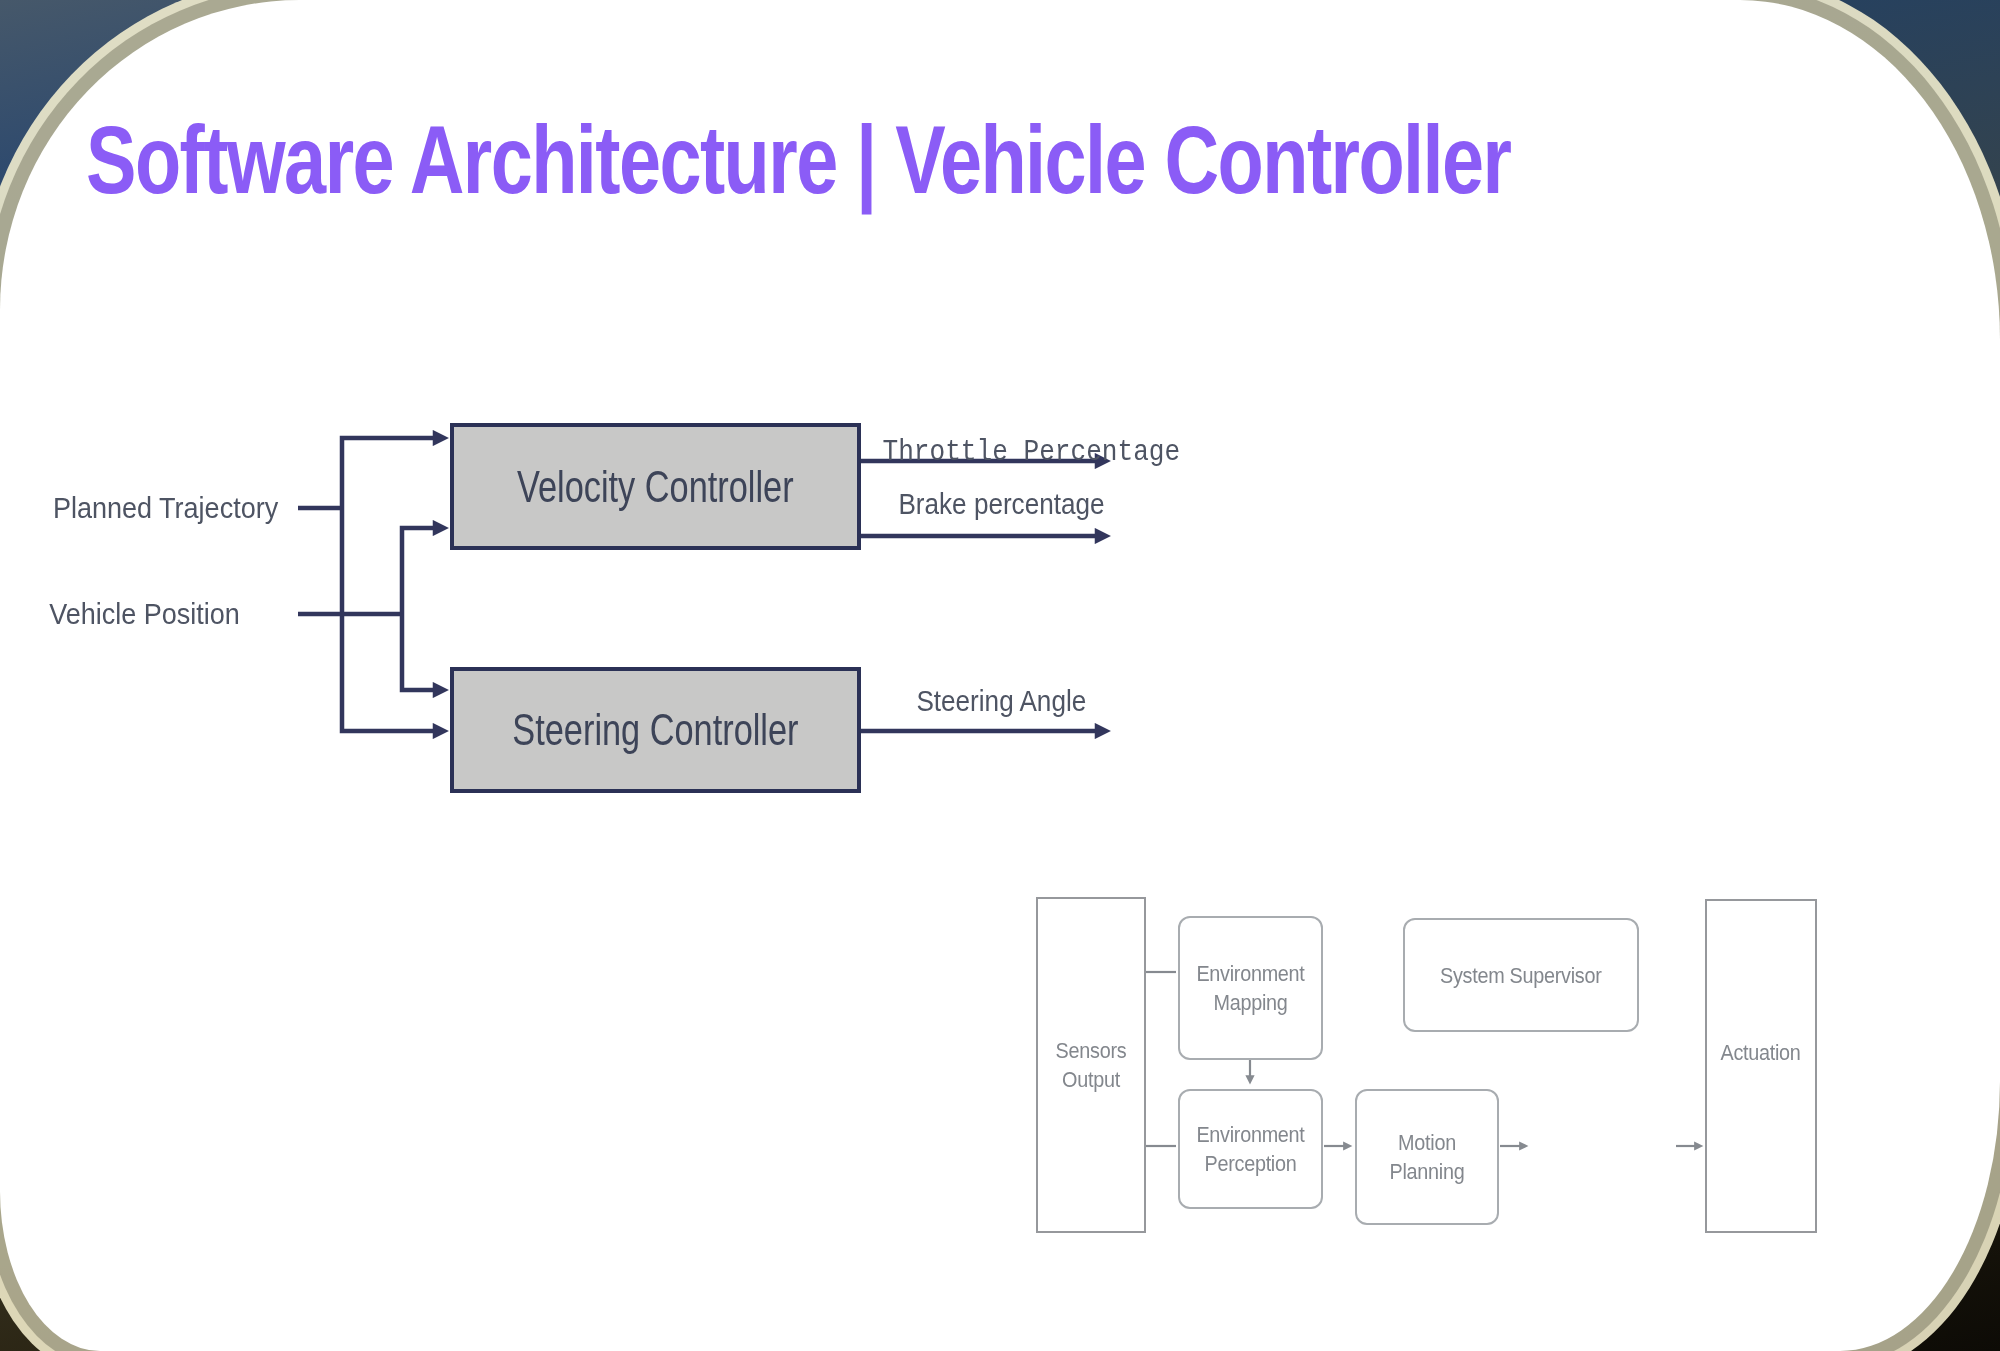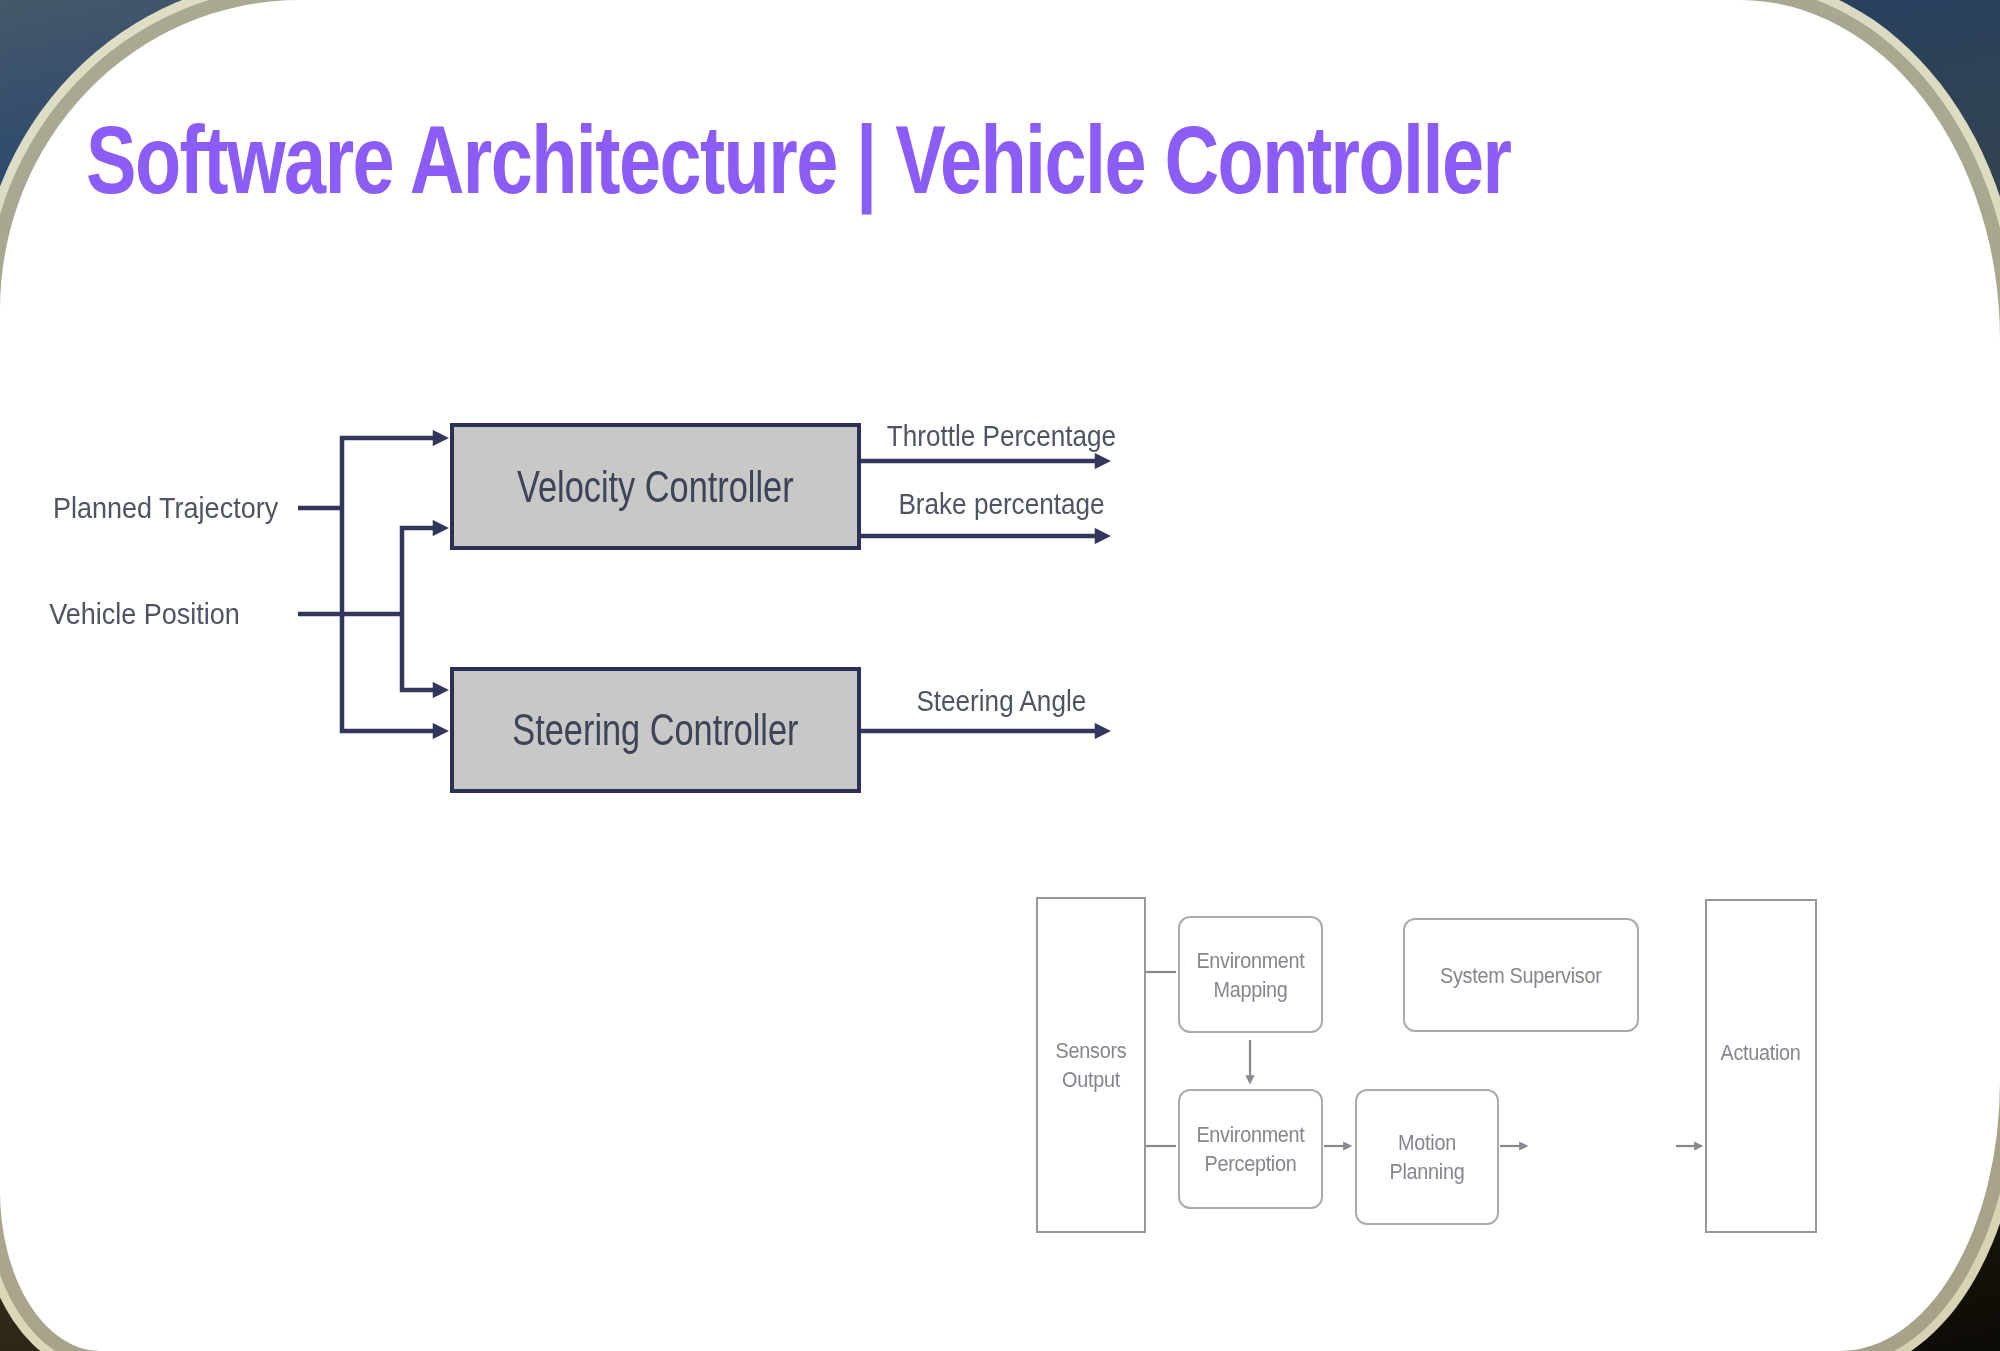--- a/index.html
+++ b/index.html
@@ -40,39 +40,39 @@
     font-size:30px;color:#4e5463;white-space:nowrap;
   }
   .in-label span{display:inline-block;transform:scaleX(0.9);transform-origin:right center;}
   .in-planned{top:491px;}
   .in-vehicle{top:597px;}
   .out-label{
     position:absolute;left:866px;width:270px;text-align:center;
     font-size:29px;color:#4e5463;white-space:nowrap;
   }
   .out-label span{display:inline-block;transform:scaleX(0.9);transform-origin:center;}
-  .out-throttle{top:420px;}
+  .out-throttle{top:436px;font-family:Liberation Mono, monospace;}
   .out-brake{top:488px;}
   .out-steering{top:685px;}
 
   
   .pbox{
     position:absolute;display:flex;align-items:center;justify-content:center;
     background:#ffffff;border:2px solid #a8acb0;box-sizing:border-box;text-align:center;
   }
   .pbox .ptext{
     font-size:22px;line-height:29px;color:#83878d;
     display:inline-block;transform:scaleX(0.9);letter-spacing:-0.3px;
   }
   .pbox-tall{border-color:#96989c;border-radius:0;}
   .pbox-sensors{left:1036px;top:897px;width:110px;height:336px;}
   .pbox-actuation{left:1705px;top:899px;width:112px;height:334px;}
   .pbox-actuation .ptext{position:relative;top:-14px;}
   .pbox-round{border-radius:12px;}
-  .pbox-mapping{left:1178px;top:916px;width:145px;height:117px;}
+  .pbox-mapping{left:1178px;top:916px;width:145px;height:144px;}
   .pbox-supervisor{left:1403px;top:918px;width:236px;height:114px;}
   .pbox-perception{left:1178px;top:1089px;width:145px;height:120px;}
   .pbox-motion{left:1355px;top:1089px;width:144px;height:136px;}
   .pbox-controller{
     left:1531px;top:1089px;width:143px;height:120px;border-radius:14px;
     background:#dfdfe3;border:3px solid #83879a;
     box-shadow:1px 2px 3px rgba(0,0,0,0.12);
   }
   .pbox-controller .ptext{color:#3e465e;font-weight:700;font-size:24px;transform:scaleX(0.8);}
 </style>

